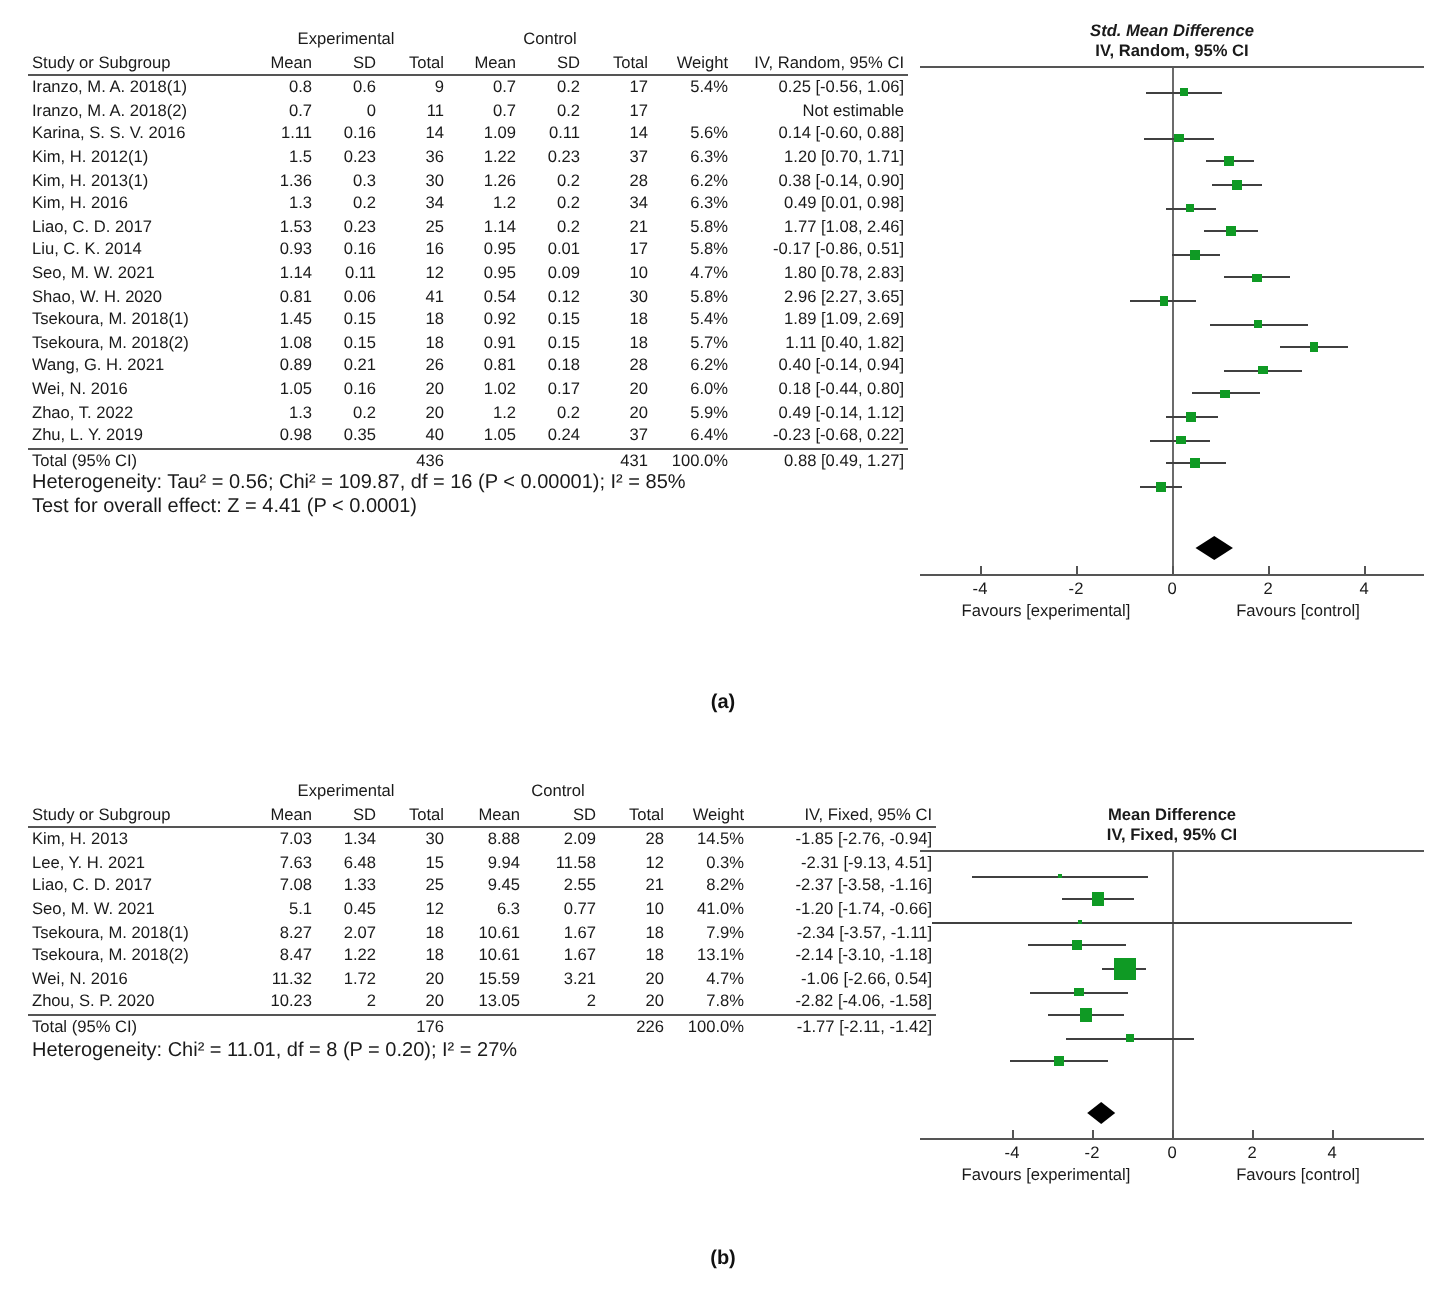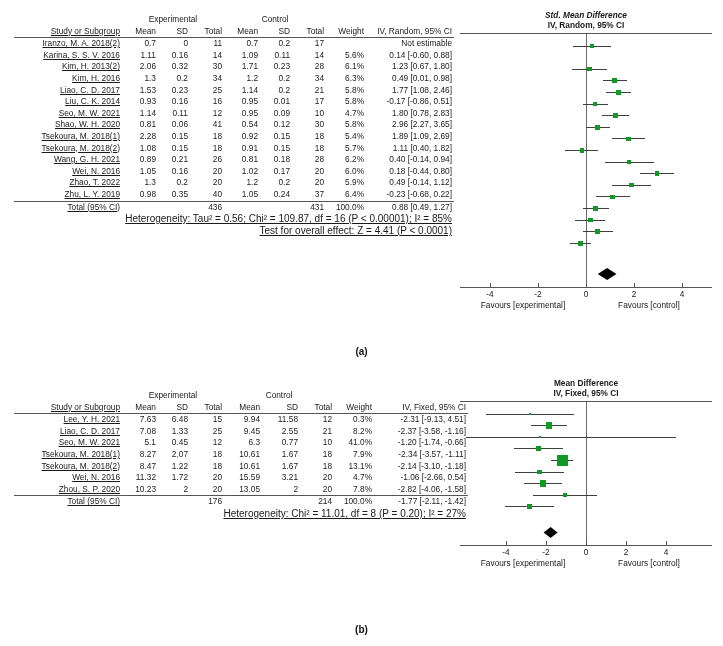--- a/index.html
+++ b/index.html
@@ -32,21 +32,21 @@
     padding:0 2px;
     white-space:nowrap;
     font-weight:normal;
     line-height:11.6px;
     height:11.6px;
     vertical-align:bottom;
   }
   .grp{font-weight:bold;text-align:center;font-size:8.3px;}
   .hdr td{font-weight:bold;border-bottom:1px solid #555;padding-bottom:0px;}
   .num{text-align:right;}
-  .lft{text-align:right;text-decoration:underline;}
+  .lft{text-align:left;}
   .totrow td{font-weight:bold;padding-top:7px;}
   .totrow td.topline{border-top:1px solid #555;}
   .stats{font-size:10px;line-height:11.2px;}
 
   
   .plotwrap{position:absolute;}
   .plot-title{
     position:absolute;width:100%;text-align:center;
     font-weight:bold;font-size:8.3px;line-height:10.5px;
   }
@@ -92,20 +92,31 @@
         <td class="num">Total</td>
         <td class="num">Mean</td>
         <td class="num">SD</td>
         <td class="num">Total</td>
         <td class="num">Weight</td>
         <td class="num">IV, Random, 95% CI</td>
       </tr>
     </tbody>
     <tbody id="rows-a">
         <tr>
+          <td class="lft">Iranzo, M. A. 2018(1)</td>
+          <td class="num">0.8</td>
+          <td class="num">0.6</td>
+          <td class="num">9</td>
+          <td class="num">0.7</td>
+          <td class="num">0.2</td>
+          <td class="num">17</td>
+          <td class="num">5.4%</td>
+          <td class="num">0.25 [-0.56, 1.06]</td>
+        </tr>
+        <tr>
           <td class="lft">Iranzo, M. A. 2018(2)</td>
           <td class="num">0.7</td>
           <td class="num">0</td>
           <td class="num">11</td>
           <td class="num">0.7</td>
           <td class="num">0.2</td>
           <td class="num">17</td>
           <td class="num"></td>
           <td class="num">Not estimable</td>
         </tr>
@@ -114,29 +125,40 @@
           <td class="num">1.11</td>
           <td class="num">0.16</td>
           <td class="num">14</td>
           <td class="num">1.09</td>
           <td class="num">0.11</td>
           <td class="num">14</td>
           <td class="num">5.6%</td>
           <td class="num">0.14 [-0.60, 0.88]</td>
         </tr>
         <tr>
-          <td class="lft">Kim, H. 2013(2)</td>
-          <td class="num">2.06</td>
-          <td class="num">0.32</td>
+          <td class="lft">Kim, H. 2012(1)</td>
+          <td class="num">1.5</td>
+          <td class="num">0.23</td>
+          <td class="num">36</td>
+          <td class="num">1.22</td>
+          <td class="num">0.23</td>
+          <td class="num">37</td>
+          <td class="num">6.3%</td>
+          <td class="num">1.20 [0.70, 1.71]</td>
+        </tr>
+        <tr>
+          <td class="lft">Kim, H. 2013(1)</td>
+          <td class="num">1.36</td>
+          <td class="num">0.3</td>
           <td class="num">30</td>
-          <td class="num">1.71</td>
-          <td class="num">0.23</td>
+          <td class="num">1.26</td>
+          <td class="num">0.2</td>
           <td class="num">28</td>
-          <td class="num">6.1%</td>
-          <td class="num">1.23 [0.67, 1.80]</td>
+          <td class="num">6.2%</td>
+          <td class="num">0.38 [-0.14, 0.90]</td>
         </tr>
         <tr>
           <td class="lft">Kim, H. 2016</td>
           <td class="num">1.3</td>
           <td class="num">0.2</td>
           <td class="num">34</td>
           <td class="num">1.2</td>
           <td class="num">0.2</td>
           <td class="num">34</td>
           <td class="num">6.3%</td>
@@ -181,21 +203,21 @@
           <td class="num">0.06</td>
           <td class="num">41</td>
           <td class="num">0.54</td>
           <td class="num">0.12</td>
           <td class="num">30</td>
           <td class="num">5.8%</td>
           <td class="num">2.96 [2.27, 3.65]</td>
         </tr>
         <tr>
           <td class="lft">Tsekoura, M. 2018(1)</td>
-          <td class="num">2.28</td>
+          <td class="num">1.45</td>
           <td class="num">0.15</td>
           <td class="num">18</td>
           <td class="num">0.92</td>
           <td class="num">0.15</td>
           <td class="num">18</td>
           <td class="num">5.4%</td>
           <td class="num">1.89 [1.09, 2.69]</td>
         </tr>
         <tr>
           <td class="lft">Tsekoura, M. 2018(2)</td>
@@ -365,20 +387,31 @@
         <td class="num">Total</td>
         <td class="num">Mean</td>
         <td class="num">SD</td>
         <td class="num">Total</td>
         <td class="num">Weight</td>
         <td class="num">IV, Fixed, 95% CI</td>
       </tr>
     </tbody>
     <tbody id="rows-b">
         <tr>
+          <td class="lft">Kim, H. 2013</td>
+          <td class="num">7.03</td>
+          <td class="num">1.34</td>
+          <td class="num">30</td>
+          <td class="num">8.88</td>
+          <td class="num">2.09</td>
+          <td class="num">28</td>
+          <td class="num">14.5%</td>
+          <td class="num">-1.85 [-2.76, -0.94]</td>
+        </tr>
+        <tr>
           <td class="lft">Lee, Y. H. 2021</td>
           <td class="num">7.63</td>
           <td class="num">6.48</td>
           <td class="num">15</td>
           <td class="num">9.94</td>
           <td class="num">11.58</td>
           <td class="num">12</td>
           <td class="num">0.3%</td>
           <td class="num">-2.31 [-9.13, 4.51]</td>
         </tr>
@@ -450,31 +483,31 @@
         </tr>
       </tbody>
     <tbody>
       <tr class="totrow">
         <td class="lft topline">Total (95% CI)</td>
         <td class="topline"></td>
           <td class="topline"></td>
         <td class="num topline">176</td>
         <td class="topline"></td>
           <td class="topline"></td>
-        <td class="num topline">214</td>
+        <td class="num topline">226</td>
         <td class="num topline">100.0%</td>
         <td class="num topline">-1.77 [-2.11, -1.42]</td>
       </tr>
       <tr>
         <td class="lft stats" colspan="9">Heterogeneity: Chi² = 11.01, df = 8 (P = 0.20); I² = 27%</td>
       </tr>
     </tbody>
   </table>
 
-  <div class="plotwrap" id="plot-b" style="left:460px;top:6px;width:252px;height:212px;">
+  <div class="plotwrap" id="plot-b" style="left:460px;top:30px;width:252px;height:212px;">
     <div class="plot-title" style="top:0;">Mean Difference</div>
     <div class="plot-title" style="top:10px;">IV, Fixed, 95% CI</div>
     <div class="hdr-underline" style="left:0;right:0;top:23px;"></div>
     <div class="plot-area" id="area-b" style="left:0;top:24px;width:252px;height:188px;">
         <div class="zero-line" style="left: 126px; top: 0px; height: 143px;"></div>
         <div class="ci" style="left: 25.6px; width: 88.8px; top: 11.5px;"></div>
         <div class="marker" style="background: rgb(15, 154, 36); width: 2.71109px; height: 2.71109px; left: 68.6445px; top: 10.6445px;"></div>
         <div class="ci" style="left: 70.8px; width: 36.4px; top: 23.1px;"></div>
         <div class="marker" style="background: rgb(15, 154, 36); width: 6.6638px; height: 6.6638px; left: 85.6681px; top: 20.2681px;"></div>
         <div class="ci" style="left: 6px; width: 210.2px; top: 34.7px;"></div>

